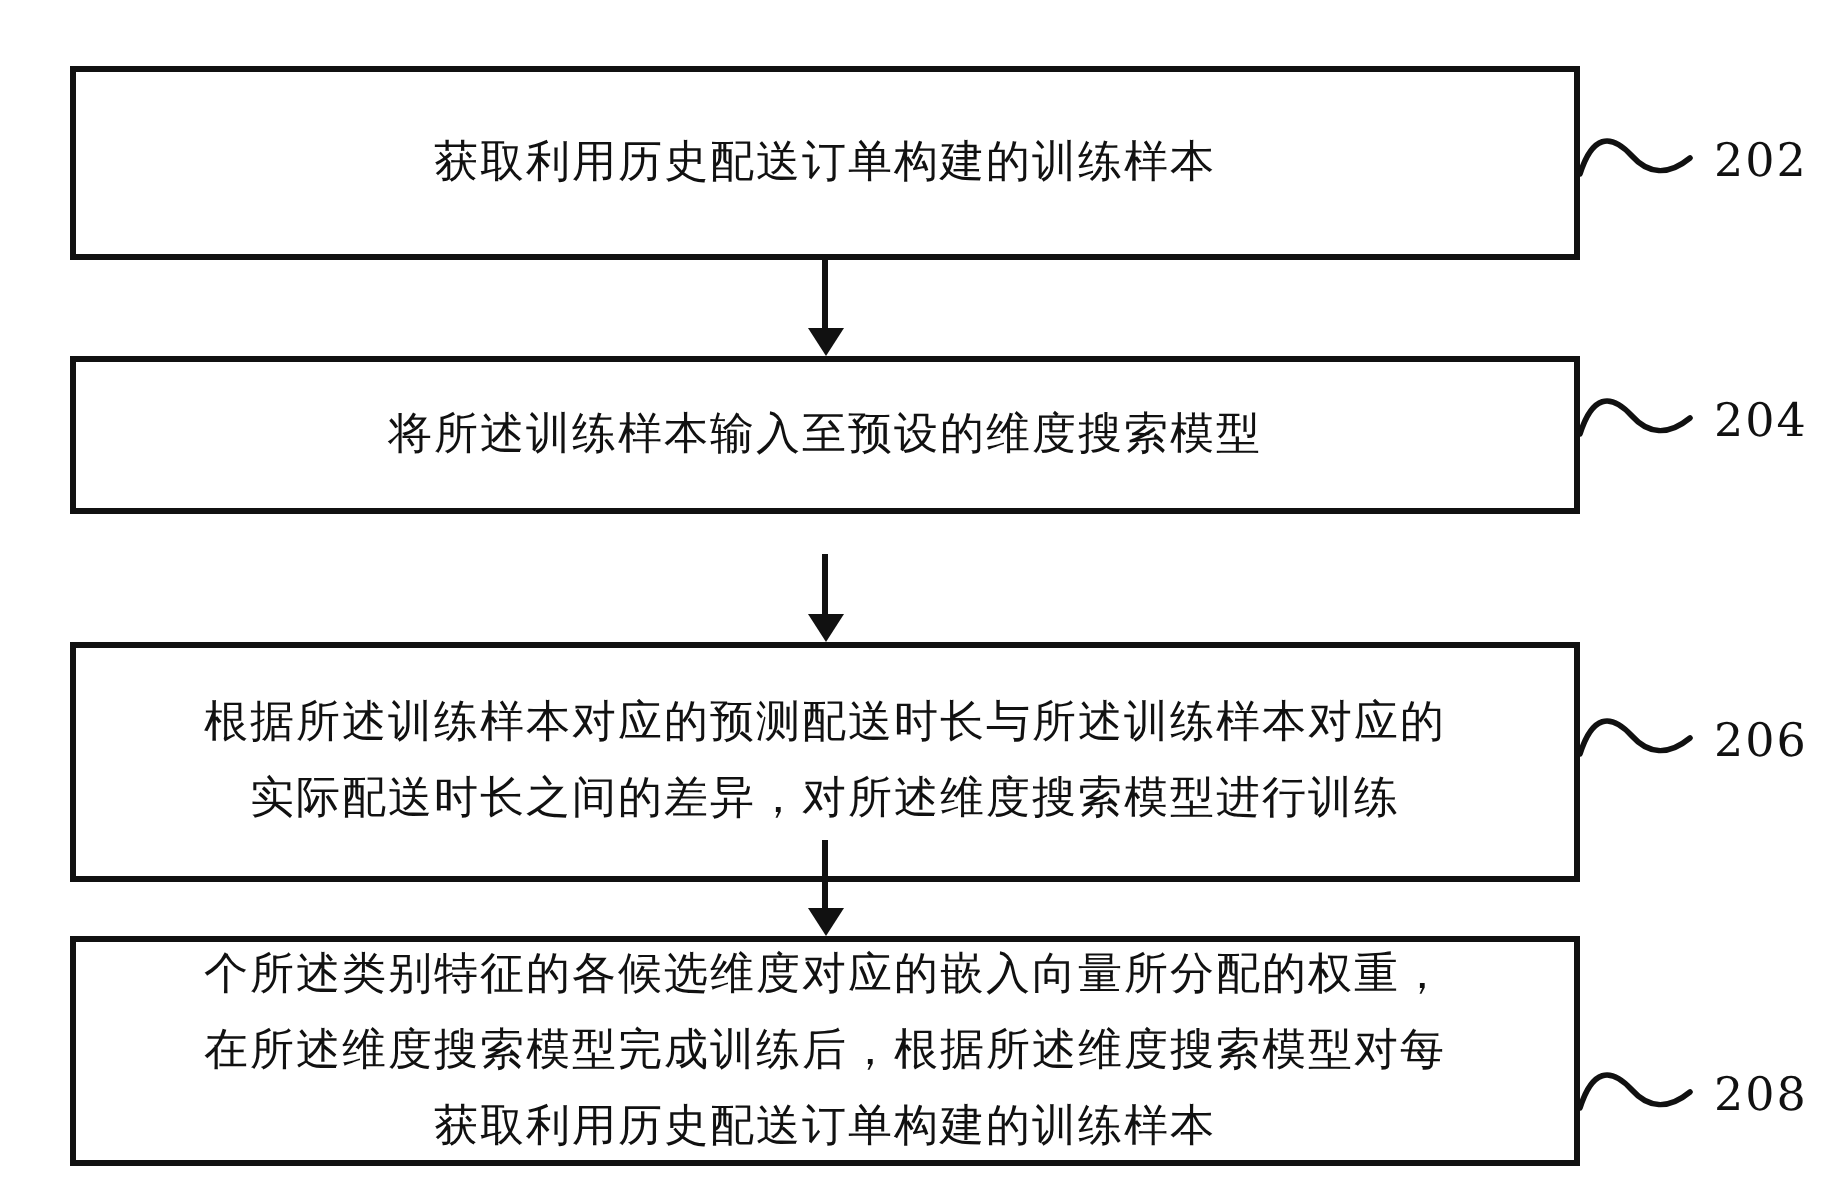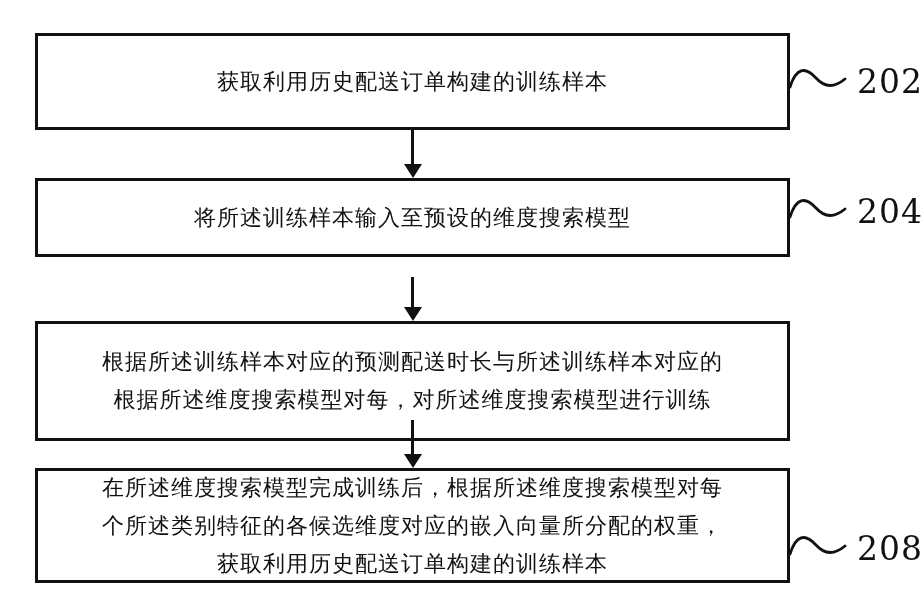--- a/index.html
+++ b/index.html
@@ -72,21 +72,21 @@
   .ref-2 { top: 191px; }
   .ref-3 { top: 351px; }
   .ref-4 { top: 504px; margin-top: 24px; }
   .squiggle {
     display: block;
     width: 58px;
     height: 36px;
     flex: 0 0 auto;
   }
   .ref-number {
-    font-size: 33px;
+    font-size: 23px;
     margin-left: 10px;
     letter-spacing: 1px;
   }
 </style>
 </head>
 <body>
 
 <div class="canvas">
 
   <div class="step-box box-1">
@@ -96,45 +96,51 @@
   <div class="flow-arrow arrow-1"></div>
 
   <div class="step-box box-2">
     <div class="step-line">将所述训练样本输入至预设的维度搜索模型</div>
   </div>
 
   <div class="flow-arrow arrow-2"></div>
 
   <div class="step-box box-3">
     <div class="step-line">根据所述训练样本对应的预测配送时长与所述训练样本对应的</div>
-    <div class="step-line">根据所述维度搜索模型对每，对所述维度搜索模型进行训练</div>
+    <div class="step-line">实际配送时长之间的差异，对所述维度搜索模型进行训练</div>
   </div>
 
   <div class="flow-arrow arrow-3"></div>
 
   <div class="step-box box-4">
+    <div class="step-line">个所述类别特征的各候选维度对应的嵌入向量所分配的权重，</div>
     <div class="step-line">在所述维度搜索模型完成训练后，根据所述维度搜索模型对每</div>
-    <div class="step-line">个所述类别特征的各候选维度对应的嵌入向量所分配的权重，</div>
     <div class="step-line">获取利用历史配送订单构建的训练样本</div>
   </div>
 
   <div class="ref-label ref-1">
     <svg class="squiggle" viewBox="0 0 58 36">
       <path d="M1,24 C7,5 16,3 27,15 C35,24 45,25 56,16" fill="none" stroke="#111111" stroke-width="2.8" stroke-linecap="round"></path>
     </svg>
     <span class="ref-number">202</span>
   </div>
 
   <div class="ref-label ref-2">
     <svg class="squiggle" viewBox="0 0 58 36">
       <path d="M1,24 C7,5 16,3 27,15 C35,24 45,25 56,16" fill="none" stroke="#111111" stroke-width="2.8" stroke-linecap="round"></path>
     </svg>
     <span class="ref-number">204</span>
   </div>
 
+  <div class="ref-label ref-3">
+    <svg class="squiggle" viewBox="0 0 58 36">
+      <path d="M1,24 C7,5 16,3 27,15 C35,24 45,25 56,16" fill="none" stroke="#111111" stroke-width="2.8" stroke-linecap="round"></path>
+    </svg>
+    <span class="ref-number">206</span>
+  </div>
 
   <div class="ref-label ref-4">
     <svg class="squiggle" viewBox="0 0 58 36">
       <path d="M1,24 C7,5 16,3 27,15 C35,24 45,25 56,16" fill="none" stroke="#111111" stroke-width="2.8" stroke-linecap="round"></path>
     </svg>
     <span class="ref-number">208</span>
   </div>
 
 </div>
 

